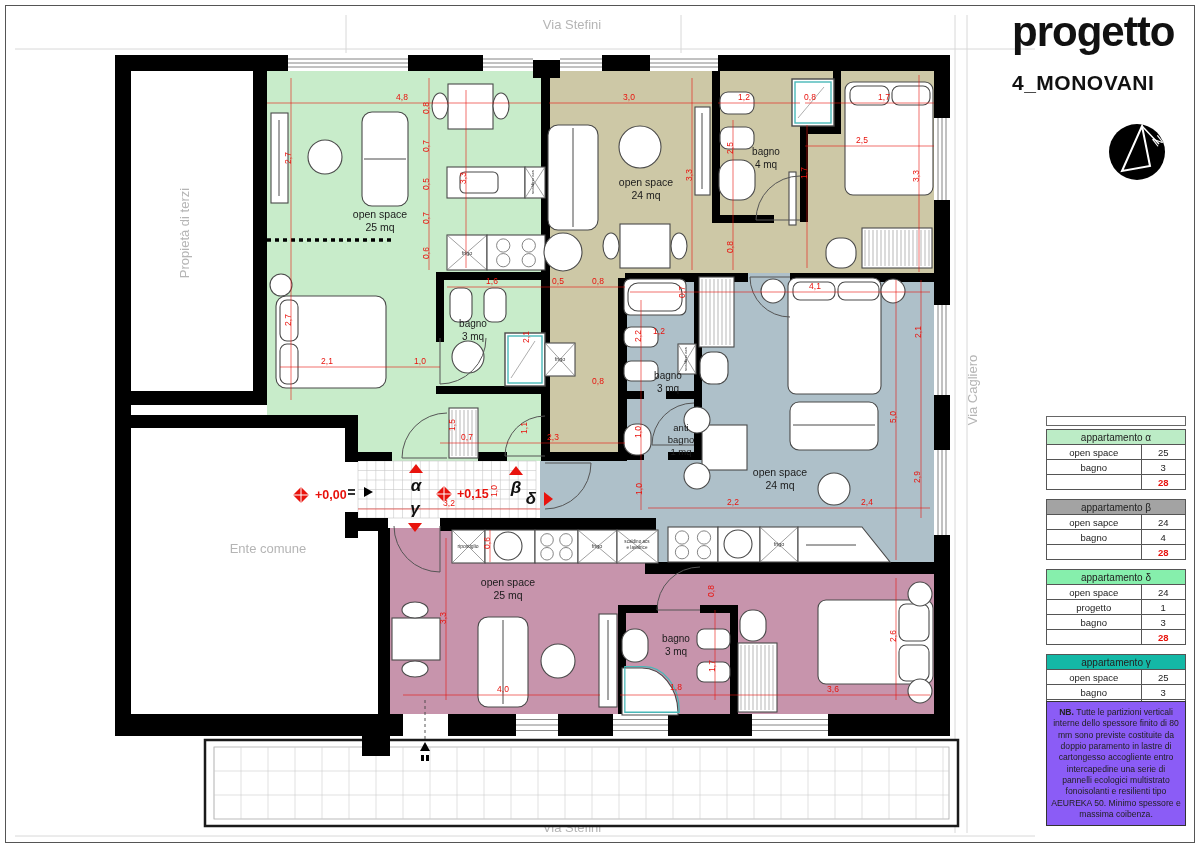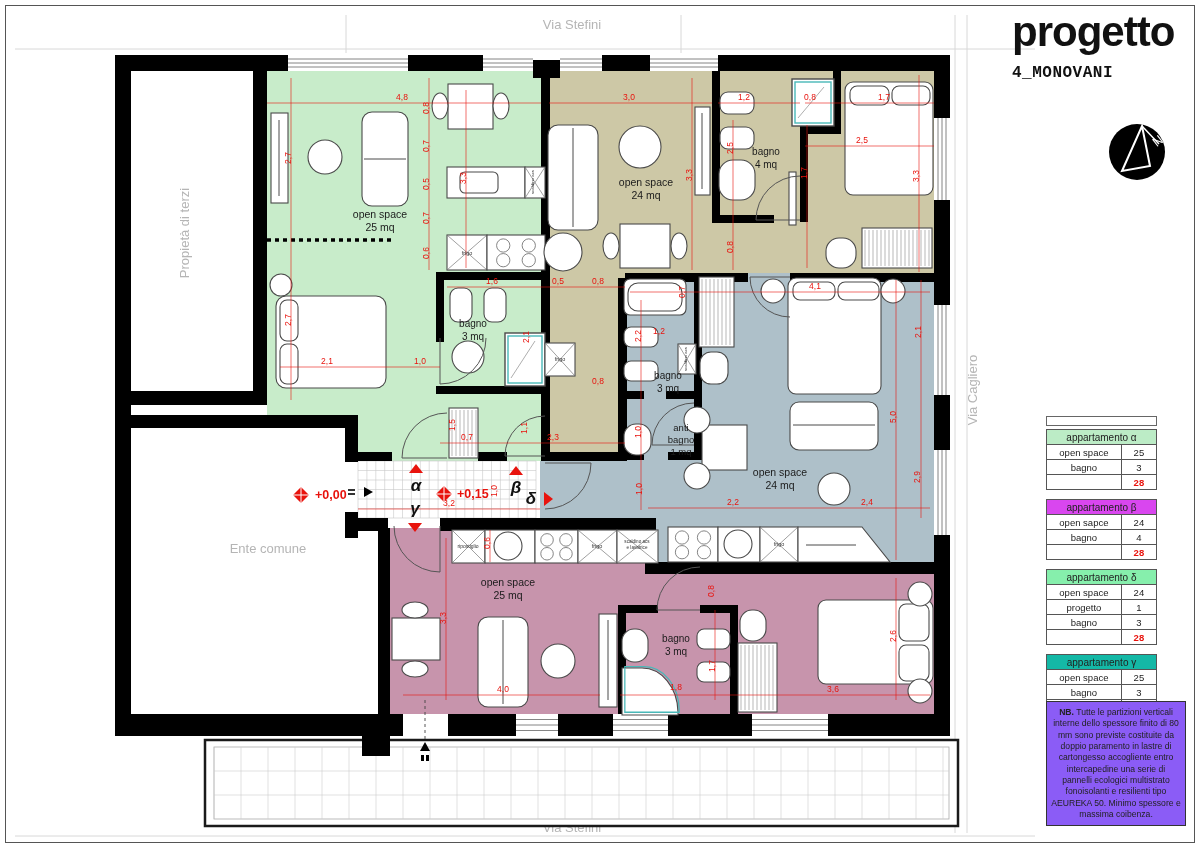--- a/index.html
+++ b/index.html
@@ -1,21 +1,21 @@
 <!DOCTYPE html>
 <html><head>
 <meta charset="utf-8">
 <style>
   html,body{margin:0;padding:0;background:#ffffff;}
   body{width:1200px;height:848px;position:relative;font-family:"Liberation Sans",sans-serif;overflow:hidden;}
   #sheet-border{position:absolute;left:5px;top:5px;right:5px;bottom:5px;border:1px solid #555;pointer-events:none;}
   #titleblock{position:absolute;left:1012px;top:10px;width:178px;color:#111;}
   #title{font-size:42px;font-weight:600;letter-spacing:-1px;line-height:1.05;}
-  #subtitle{font-size:16px;font-weight:bold;letter-spacing:.5px;margin-top:10px;font-family:Liberation Mono, monospace;}
-  #legend{position:absolute;left:1046px;top:416px;width:111px;}
+  #subtitle{font-size:21px;font-weight:bold;letter-spacing:.5px;margin-top:17px;}
+  #legend{position:absolute;left:1046px;top:416px;width:140px;}
   .spacer{height:8px;border:1px solid #666;background:#fff;margin-bottom:3px;}
   table.apt{border-collapse:collapse;width:100%;margin-bottom:9px;font-size:9.5px;color:#222;}
   table.apt td{border:1px solid #555;height:14px;text-align:center;padding:0 2px;background:#fff;}
   table.apt td.hdr{font-size:10px;}
   table.apt td.lab{width:68%;}
   table.apt td.val{width:32%;}
   table.apt td.tot{color:#e8130d;font-weight:bold;}
   #notebox{position:absolute;left:1046px;top:701px;width:130px;border:1px solid #333;background:#8b5cf6;
            font-size:8.6px;line-height:1.32;color:#222;text-align:center;padding:5px 4px;}
   #notebox b{font-weight:bold;}
@@ -557,21 +557,21 @@
         </tr>
         <tr>
           <td class="lab"></td>
           <td class="val tot">28</td>
         </tr>
       </tbody>
     </table>
     <table class="apt">
       <tbody>
         <tr>
-          <td class="hdr" colspan="2" style="background:#d946ef">appartamento β</td>
+          <td class="hdr" colspan="2" style="background:#a3a3a3">appartamento β</td>
         </tr>
         <tr>
           <td class="lab">open sapce</td>
           <td class="val">24</td>
         </tr>
         <tr>
           <td class="lab">bagno</td>
           <td class="val">4</td>
         </tr>
         <tr>

